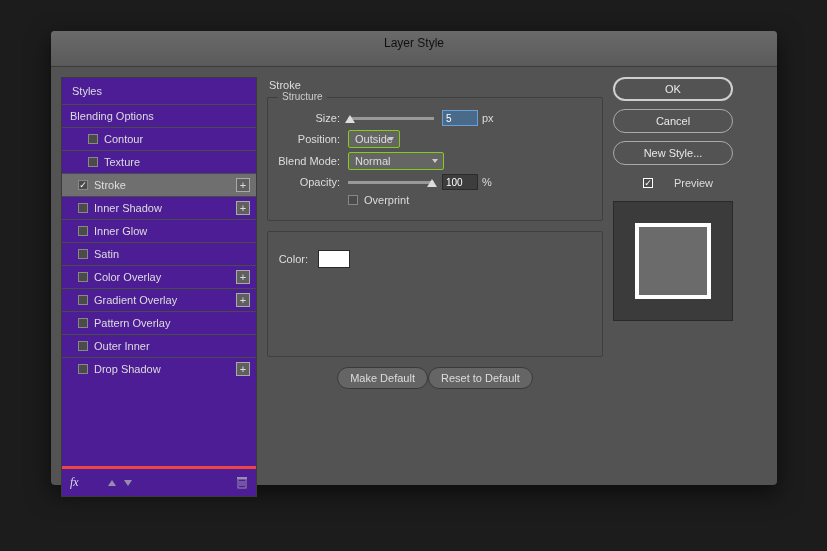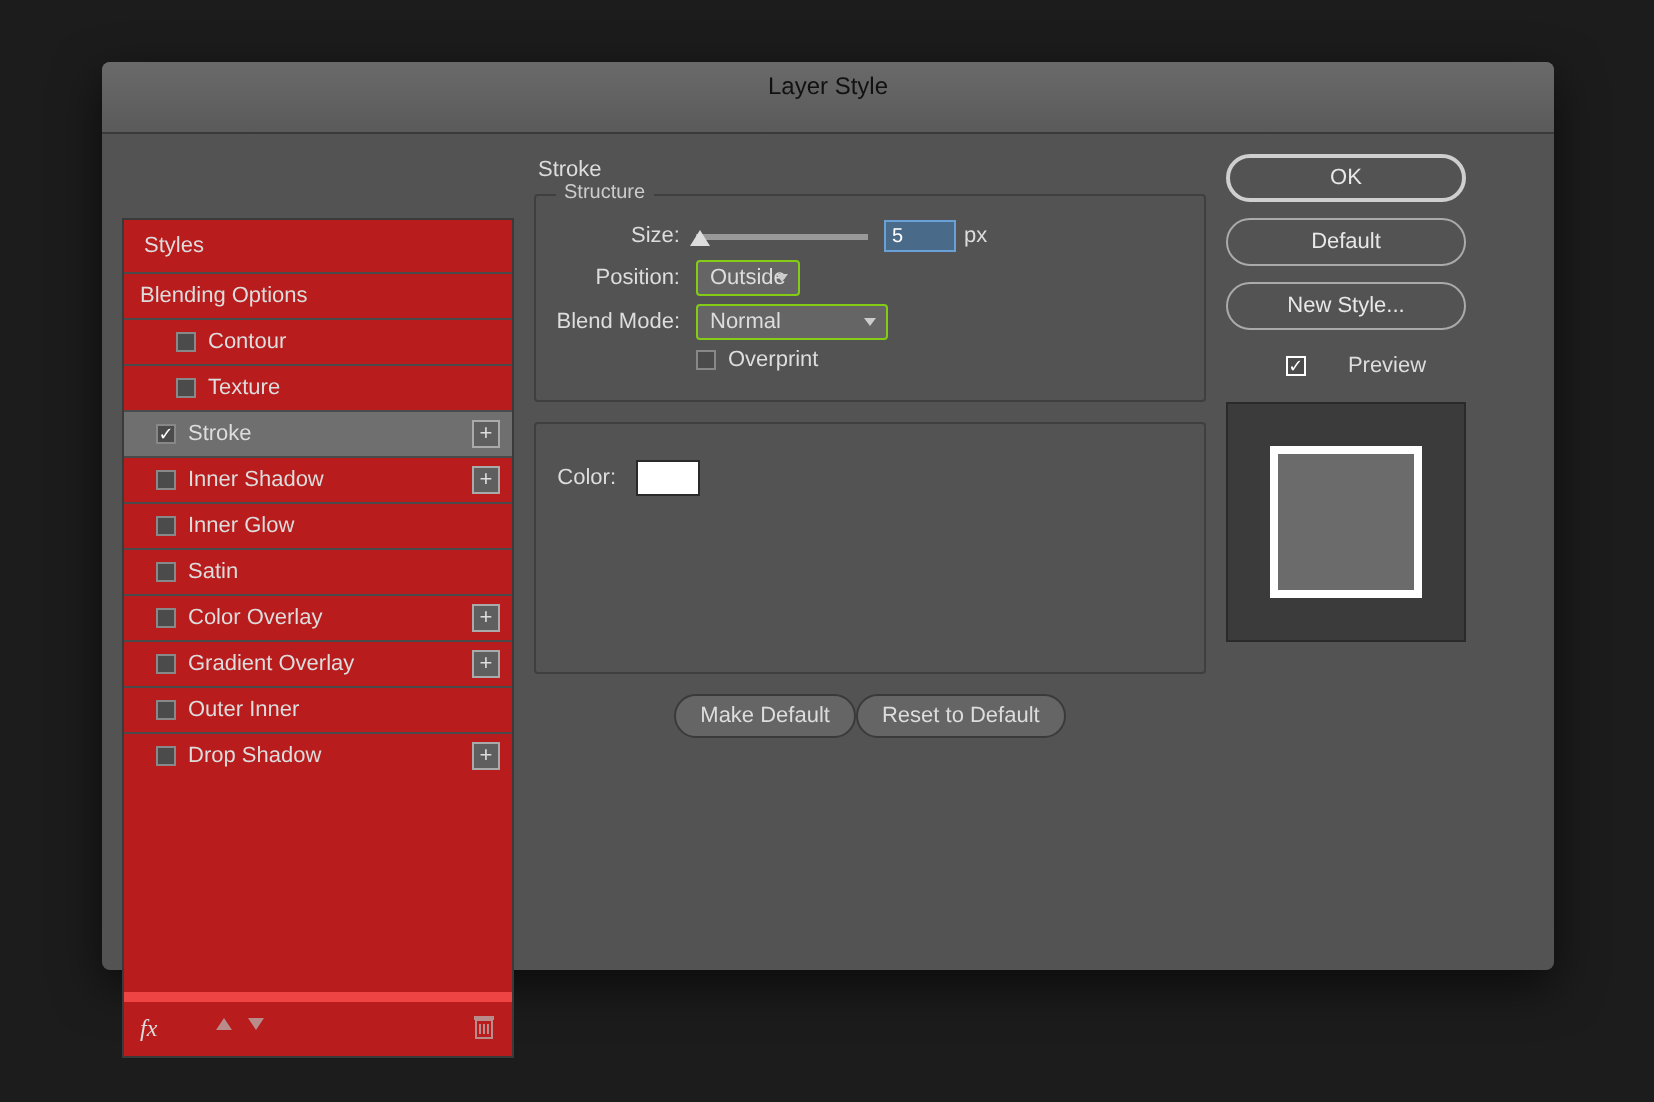--- a/index.html
+++ b/index.html
@@ -2,30 +2,30 @@
 <html><head>
 <meta charset="utf-8">
 <style>
 * { box-sizing: border-box; margin: 0; padding: 0; font-family: -apple-system, "Helvetica Neue", Arial, sans-serif; font-size: 11px; color: #ddd; }
 body { background: #1c1c1c; width: 827px; height: 551px; position: relative; }
 .dialog { position: absolute; left: 51px; top: 31px; width: 726px; height: 454px; background: #535353; border-radius: 4px; box-shadow: 0 8px 24px rgba(0,0,0,0.6); }
 .titlebar { height: 36px; text-align: center; line-height: 24px; background: linear-gradient(#6a6a6a,#5a5a5a); border-radius: 4px 4px 0 0; border-bottom: 1px solid #3a3a3a; color: #111; font-size: 12px; }
 .content { display: flex; padding: 10px; gap: 10px; }
 
 
-.sidebar { width: 196px; background: #b91c1c; border: 1px solid #3a3a3a; display: flex; flex-direction: column; height: 420px; margin-top: 32px; }
+.sidebar { width: 196px; background: #4c1d95; border: 1px solid #3a3a3a; display: flex; flex-direction: column; height: 420px; }
 .side-head { padding: 7px 10px; }
 .side-item { display: flex; align-items: center; padding: 5px 8px; border-top: 1px solid #4a4a4a; cursor: default; position: relative; }
 .side-item.indent1 { padding-left: 16px; }
 .side-item.indent2 { padding-left: 26px; }
 .side-item.selected { background: #6f6f6f; }
 .chk { width: 10px; height: 10px; border: 1px solid #888; background: #4b4b4b; margin-right: 6px; flex-shrink: 0; display: inline-flex; align-items: center; justify-content: center; }
 .chk.on::after { content: "✓"; color: #fff; font-size: 9px; line-height: 8px; }
 .plusbox { position: absolute; right: 6px; width: 14px; height: 14px; border: 1px solid #aaa; display: flex; align-items: center; justify-content: center; font-size: 11px; line-height: 10px; background: #5f5f5f; }
-.side-footer { margin-top: auto; display: flex; align-items: flex-start; gap: 28px; padding: 6px 8px; border-top: 5px solid #ef4444; }
+.side-footer { margin-top: auto; display: flex; align-items: center; gap: 28px; padding: 6px 8px; border-top: 3px solid #ef4444; }
 .fxicon { font-style: italic; font-family: serif; font-size: 12px; }
 .arrows { display: flex; gap: 6px; opacity: 0.7; }
 .trash { margin-left: auto; opacity: 0.7; }
 
 
 .main { width: 336px; }
 .section-title { padding: 2px 0 6px 2px; }
 .groupbox { border: 1px solid #3f3f3f; border-radius: 2px; padding: 8px 10px 10px 10px; margin-bottom: 10px; position: relative; }
 .group-legend { position: absolute; top: -7px; left: 10px; background: #535353; padding: 0 4px; font-size: 10px; color: #ccc; }
 .row { display: flex; align-items: center; margin: 4px 0; }
@@ -94,20 +94,24 @@
           </div>
           <div class="side-item indent1">
             <span class="chk"></span>
             <span>Color Overlay</span>
             <span class="plusbox">+</span>
           </div>
           <div class="side-item indent1">
             <span class="chk"></span>
             <span>Gradient Overlay</span>
             <span class="plusbox">+</span>
+          </div>
+          <div class="side-item indent1">
+            <span class="chk"></span>
+            <span>Pattern Overlay</span>
           </div>
           <div class="side-item indent1">
             <span class="chk"></span>
             <span>Outer Inner</span>
           </div>
           <div class="side-item indent1">
             <span class="chk"></span>
             <span>Drop Shadow</span>
             <span class="plusbox">+</span>
           </div>
@@ -160,20 +164,28 @@
           </div>
         </div>
 
         <div class="row">
           <div class="row-label">Blend Mode:</div>
           <div class="dropdown" style="width:96px;">
             <span>Normal</span>
           </div>
         </div>
 
+        <div class="row">
+          <div class="row-label">Opacity:</div>
+          <div class="slider">
+              <div class="knob" style="left:79px;"></div>
+            </div>
+          <input class="num-input" value="100" style="">
+          <span class="unit">%</span>
+        </div>
 
         <div class="row" style="padding-left:70px;">
           <span class="chk"></span>
           <span>Overprint</span>
         </div>
       </div>
 
       <div class="groupbox" style="height:126px;">
         <div class="row" style="margin-top:10px;">
           <div class="row-label" style="width:38px;">Color:</div>
@@ -182,21 +194,21 @@
       </div>
 
       <div class="btn-row">
         <div class="pill">Make Default</div>
         <div class="pill">Reset to Default</div>
       </div>
     </div>
 
     <div class="rightcol">
       <div class="big-btn primary">OK</div>
-      <div class="big-btn">Default</div>
+      <div class="big-btn">Cancel</div>
       <div class="big-btn">New Style...</div>
       <div class="preview-chk">
         <span class="chk on"></span>
         <span>Preview</span>
       </div>
       <div class="preview-box">
         <div class="stroke-sample"></div>
       </div>
     </div>
 

